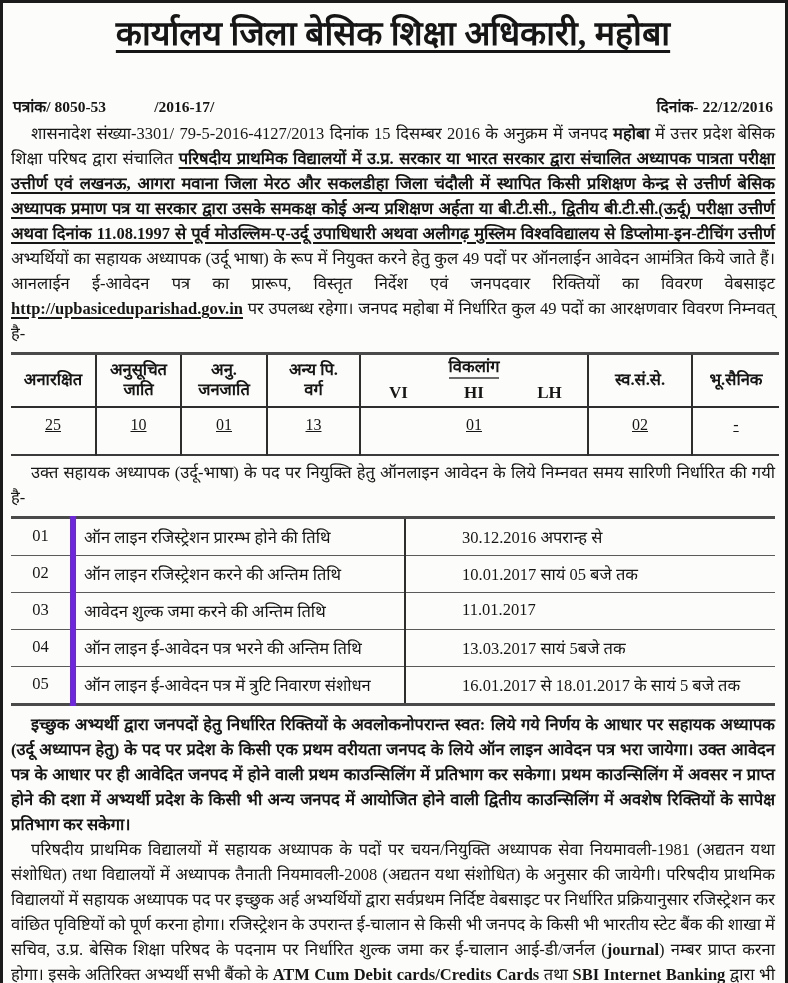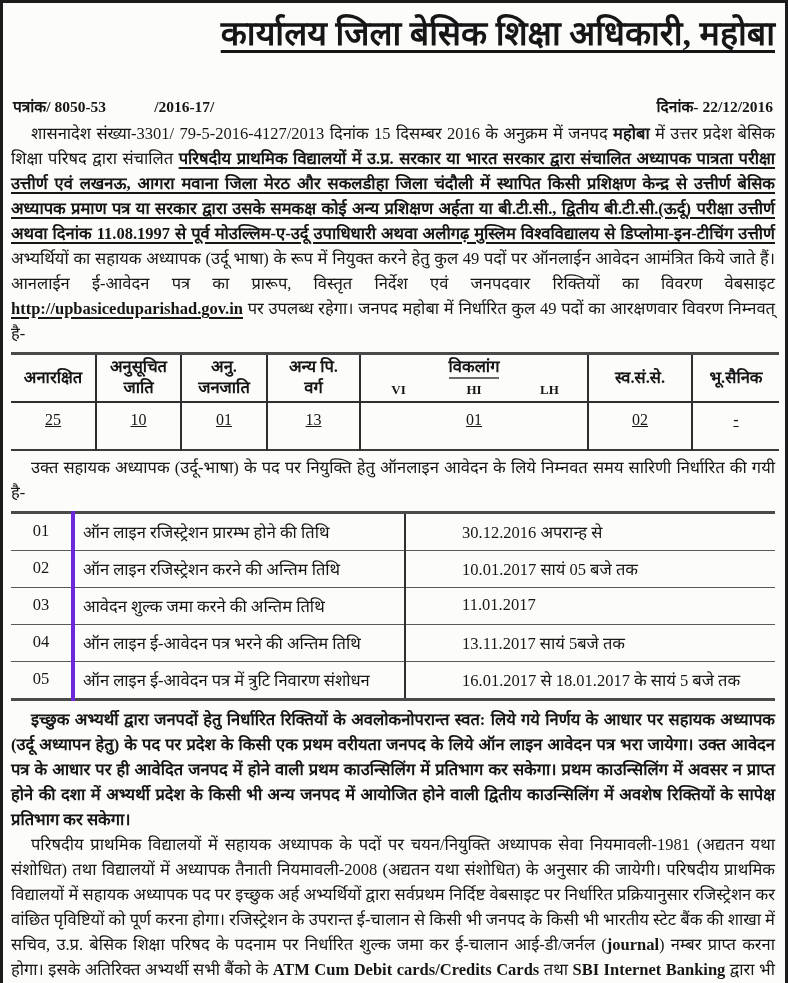--- a/index.html
+++ b/index.html
@@ -12,21 +12,21 @@
     margin: 0 auto;
     background: #fcfcfa;
     border: 3px solid #1b1b1b;
     padding: 6px 10px 30px 8px;
     position: relative;
     overflow: hidden;
   }
 
   
   .letterhead {
-    text-align: right;
+    text-align: center;
     font-size: 34px;
     font-weight: bold;
     line-height: 1.35;
     text-decoration: underline;
     text-decoration-thickness: 3px;
     text-underline-offset: 5px;
     margin: 2px 0 8px 0;
   }
   .ref-row {
     display: flex;
@@ -75,40 +75,40 @@
     font-size: 16.5px;
     text-align: center;
     vertical-align: middle;
     padding: 2px 2px;
   }
   .vacancy-table th { font-weight: bold; line-height: 1.25; }
   .vacancy-table .vline { border-left: 2px solid #2e2e2e; }
   .vacancy-table .hline-under { border-bottom: 2px solid #2e2e2e; }
   .vacancy-table .group-label { border-bottom: 2px solid #6a6a6a; padding-bottom: 1px; }
   .vacancy-table td.data-cell { padding: 8px 2px 20px 2px; font-size: 16px; text-decoration: underline; }
-  .vacancy-table .subhead th { font-family: "Liberation Serif", serif; font-size: 13px; padding-bottom: 3px; }
+  .vacancy-table .subhead th { font-family: "Liberation Serif", serif; font-size: 17px; padding-bottom: 3px; }
 
   
   .schedule-table {
     width: 100%;
     border-collapse: collapse;
     table-layout: fixed;
     margin: 6px 0 6px 0;
     border-top: 3px solid #4a4a4a;
     border-bottom: 3px solid #4a4a4a;
   }
   .schedule-table td {
     font-size: 16.5px;
     padding: 6px 4px 7px 4px;
     border-bottom: 1.5px solid #5a5a5a;
     vertical-align: middle;
   }
   .schedule-table tr:last-child td { border-bottom: none; }
   .schedule-table .sno { text-align: center; }
-  .schedule-table .activity { border-left: 4px solid #6d28d9; padding-left: 8px; }
+  .schedule-table .activity { border-left: 6px solid #6d28d9; padding-left: 8px; }
   .schedule-table .when { border-left: 2px solid #2e2e2e; padding-left: 56px; margin-left: 48px; }
 </style>
 </head>
 <body>
 
 <div class="page">
 
   <div class="letterhead">कार्यालय जिला बेसिक शिक्षा अधिकारी, महोबा</div>
 
   <div class="ref-row">
@@ -197,21 +197,21 @@
       <td class="when">10.01.2017 सायं 05 बजे तक</td>
     </tr>
     <tr>
       <td class="sno">03</td>
       <td class="activity">आवेदन शुल्क जमा करने की अन्तिम तिथि</td>
       <td class="when">11.01.2017</td>
     </tr>
     <tr>
       <td class="sno">04</td>
       <td class="activity">ऑन लाइन ई-आवेदन पत्र भरने की अन्तिम तिथि</td>
-      <td class="when">13.11.2017 सायं 5बजे तक</td>
+      <td class="when">13.03.2017 सायं 5बजे तक</td>
     </tr>
     <tr>
       <td class="sno">05</td>
       <td class="activity">ऑन लाइन ई-आवेदन पत्र में त्रुटि निवारण संशोधन</td>
       <td class="when">16.01.2017 से 18.01.2017 के सायं 5 बजे तक</td>
     </tr>
   </tbody>
     </table>
 
   <p class="para bold-para">इच्छुक अभ्यर्थी द्वारा जनपदों हेतु निर्धारित रिक्तियों के अवलोकनोपरान्त स्वत: लिये गये निर्णय के आधार पर सहायक अध्यापक (उर्दू अध्यापन हेतु) के पद पर प्रदेश के किसी एक प्रथम वरीयता जनपद के लिये ऑन लाइन आवेदन पत्र भरा जायेगा। उक्त आवेदन पत्र के आधार पर ही आवेदित जनपद में होने वाली प्रथम काउन्सिलिंग में प्रतिभाग कर सकेगा। प्रथम काउन्सिलिंग में अवसर न प्राप्त होने की दशा में अभ्यर्थी प्रदेश के किसी भी अन्य जनपद में आयोजित होने वाली द्वितीय काउन्सिलिंग में अवशेष रिक्तियों के सापेक्ष प्रतिभाग कर सकेगा।</p>

